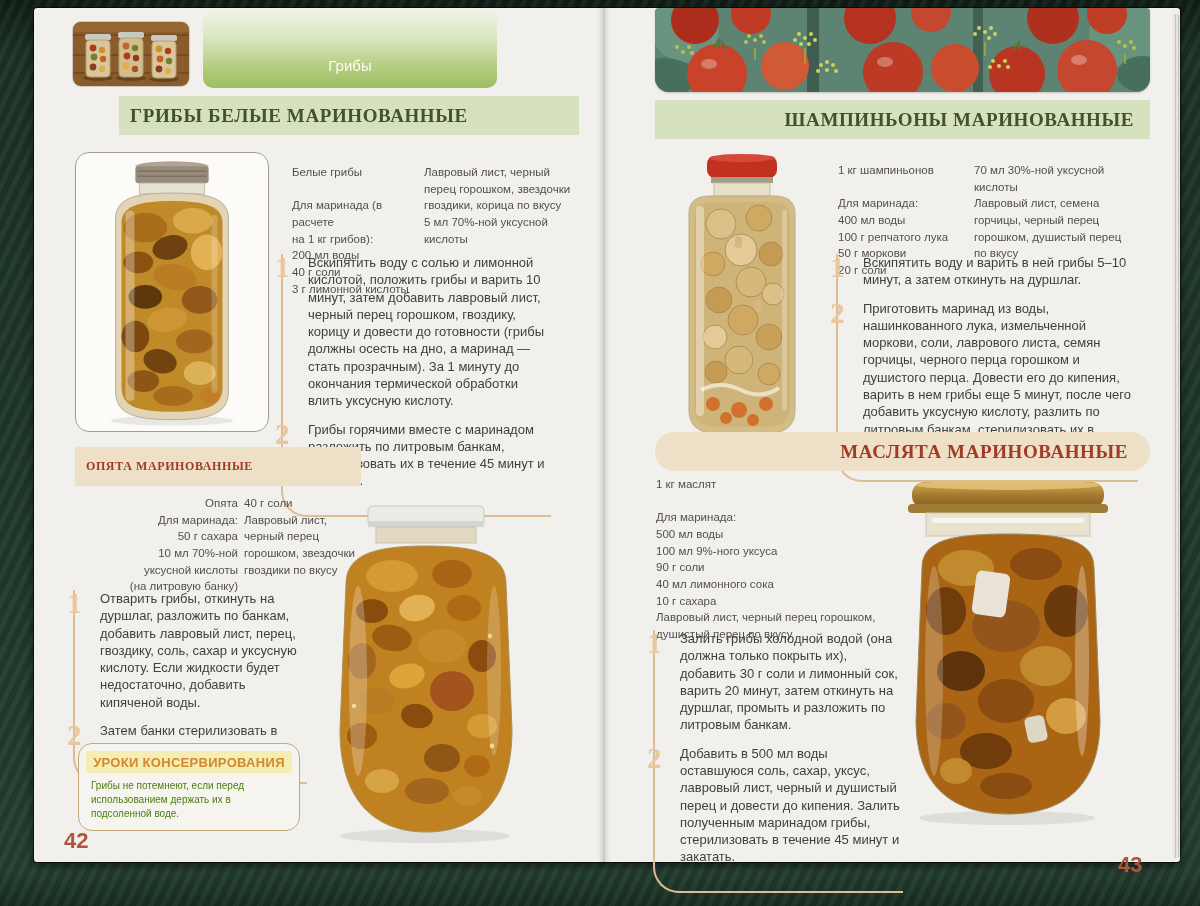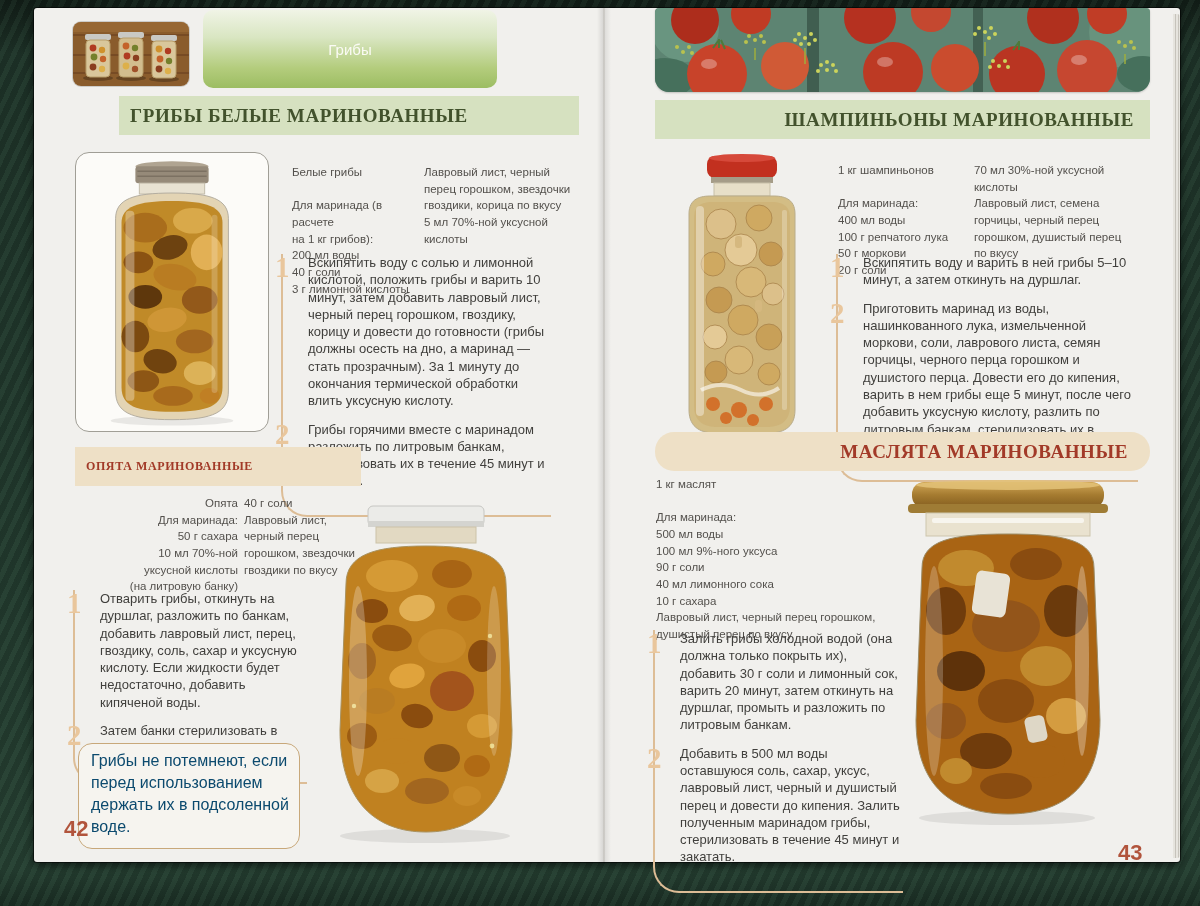--- a/index.html
+++ b/index.html
@@ -24,21 +24,21 @@
   .page { position:absolute; top:0; height:100%; }
   .page.left  { left:0;  width:570px; }
   .page.right { left:570px; right:0; }
   .page > div, .page > svg { position:absolute; }
 
   
   .thumb { left:39px; top:14px; width:116px; height:64px; border-radius:8px; overflow:hidden;
     box-shadow:0 0 0 1px rgba(0,0,0,.15); }
   .tab { left:169px; top:2px; width:294px; height:78px; border-radius:10px;
     background:linear-gradient(#f0f4e6, #d9e6c2 35%, #b3cc7c 75%, var(--tab_green,#9cbd62));
-    display:flex; align-items:flex-end; justify-content:center; padding-bottom:30px;
+    display:flex; align-items:flex-end; justify-content:center; padding-bottom:14px;
     color:var(--tab_text,#fbfbf5); font-size:15px; }
 
   
   .band { font-family:"Liberation Serif","DejaVu Serif",serif; font-weight:bold; letter-spacing:.6px;
     font-size:19px; height:39px; line-height:39px; white-space:nowrap; overflow:hidden; }
   .band.green { background:var(--green_band,#d6e1c0); color:var(--green_title,#42522c); }
   .band.beige { background:var(--beige_band,#eee0c6); color:var(--red_title,#a23a28); }
 
   
   .ing { white-space:pre-line; font-size:11.5px; line-height:1.45; color:var(--ingredient_text,#53504c); }
@@ -52,23 +52,23 @@
   .step { position:relative; display:flex; margin-bottom:11px; }
   .num { flex:none; width:32px; margin-left:-9px; padding-left:3px;
     font-family:"Liberation Serif","DejaVu Serif",serif; font-weight:bold; font-size:29px; line-height:.95;
     color:var(--step_number,#e9c69c); }
   .txt { font-size:13px; line-height:1.33; color:var(--body_text,#403f3c); font-weight:500; padding-left:4px; }
 
   
   .tip { border:1.5px solid var(--tip_border,#c8a87a); border-radius:14px; background:#f6f4ef; }
   .tip-title { margin:7px 7px 0; background:var(--tip_band,#f4edb4); color:var(--tip_title,#d3882b);
     font-weight:bold; font-size:13px; text-align:center; padding:4px 0 3px; border-radius:3px; letter-spacing:.3px; }
-  .tip-text { padding:6px 10px 10px 12px; font-size:16px; line-height:1.38; color:#0c4a6e; font-weight:500; }
-
-  .pagenum { font-size:22px; font-weight:600; color:var(--page_number,#b1543c); }
+  .tip-text { padding:6px 10px 10px 12px; font-size:10px; line-height:1.38; color:#4d7c0f; font-weight:500; }
+
+  .pagenum { font-size:22px; font-weight:600; color:var(--page_number,#b1543c);margin-top:12px; }
 
   
   .b1  { left:41px;  top:88px;  width:460px; padding-left:11px;margin-left:44px; }
   .jf1 { left:41px;  top:144px; width:194px; height:280px; border:1px solid #a09e96; border-radius:14px;
          background:#fcfbf8; overflow:hidden; }
   .i1a { left:258px; top:156px; width:130px; }
   .i1b { left:390px; top:156px; width:150px; }
   .s1  { left:247px; top:244px; width:282px; }
   .b2  { left:41px;  top:439px; width:286px; padding-left:11px; font-size:12px; }
   .i2a { left:40px;  top:487px; width:164px; }
@@ -264,20 +264,21 @@
         <span class="num">1</span>
         <span class="txt">Отварить грибы, откинуть на дуршлаг, разложить по банкам, добавить лавровый лист, перец, гвоздику, соль, сахар и уксусную кислоту. Если жидкости будет недостаточно, добавить кипяченой воды.</span>
       </div>
       <div class="step">
         <span class="num">2</span>
         <span class="txt">Затем банки стерилизовать в течение 50 минут и закатать.</span>
       </div>
     </div>
 
     <div class="tip tipL">
+      <div class="tip-title">УРОКИ КОНСЕРВИРОВАНИЯ</div>
       <div class="tip-text">Грибы не потемнеют, если перед использованием держать их в подсоленной воде.</div>
     </div>
 
     <div class="pagenum pnL">42</div>
   </div>
 
   <div class="page right">
 
     <div class="banner">
       <svg viewBox="0 0 495 84" preserveAspectRatio="none">

